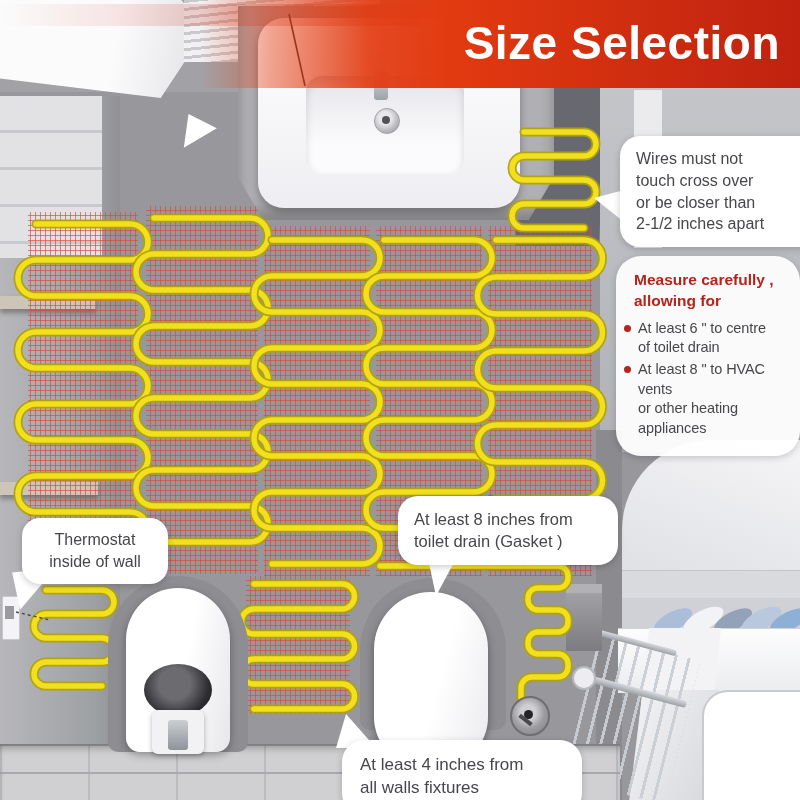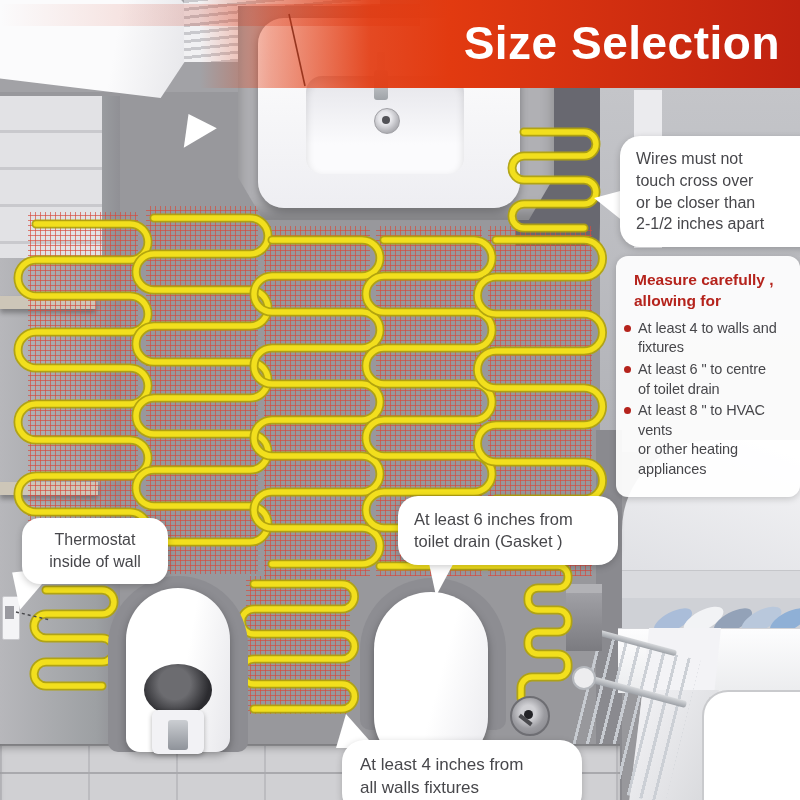--- a/index.html
+++ b/index.html
@@ -116,21 +116,21 @@
   #tail-walls{left:336px;top:714px;border-left:10px solid transparent;border-right:30px solid transparent;
     border-bottom:34px solid #fff;}
   #co-cover{left:2px;top:84px;width:196px;padding:13px 8px 13px 14px;font-size:15.5px;border-radius:18px;}
   #co-wires{left:620px;top:136px;width:176px;padding:12px 10px 12px 16px;font-size:16px;}
   #co-drain{left:398px;top:496px;width:196px;padding:12px 8px 12px 16px;font-size:16.5px;}
   #co-thermo{left:22px;top:518px;width:130px;padding:11px 8px;font-size:16px;text-align:center;border-radius:18px;}
   #co-walls{left:342px;top:740px;width:212px;padding:13px 10px 16px 18px;font-size:17px;border-radius:22px;}
 
   
   .panel{position:absolute;left:616px;top:256px;width:184px;box-sizing:border-box;
-    background:rgba(255,255,255,.93);border-radius:12px;padding:14px 6px 16px 8px;z-index:20;
+    background:rgba(255,255,255,.93);border-radius:25px;padding:14px 6px 16px 8px;z-index:20;
     box-shadow:0 2px 7px rgba(0,0,0,.18);}
   .panel-heading{color:var(--heading-red,#b5231c);font-weight:bold;font-size:15.5px;line-height:1.35;
     white-space:pre;margin:0 0 7px 10px;}
   .panel ul{list-style:none;margin:0;padding:0;}
   .panel li{display:flex;gap:7px;font-size:14.5px;line-height:1.35;color:var(--bubble-text,#47474b);
     white-space:pre;letter-spacing:-.1px;margin-bottom:2px;}
   .dot{flex:0 0 auto;width:7px;height:7px;border-radius:50%;background:var(--heading-red,#b5231c);margin-top:6px;}
 </style>
 </head>
 <body>
@@ -237,33 +237,31 @@
   <div class="tail" id="tail-cover"></div>
   <div class="tail" id="tail-wires"></div>
   <div class="tail" id="tail-drain"></div>
   <div class="tail" id="tail-thermo"></div>
   <div class="tail" id="tail-walls"></div>
 
   <div class="bubble" id="co-wires">Wires must not
 touch cross over
 or be closer than
 2-1/2 inches apart</div>
-  <div class="bubble" id="co-drain">At least 6 inches from
+  <div class="bubble" id="co-drain">At least 8 inches from
 toilet drain (Gasket )</div>
   <div class="bubble" id="co-thermo">Thermostat
 inside of wall</div>
   <div class="bubble" id="co-walls">At least 4 inches from
 all walls fixtures</div>
 
   <div class="panel">
     <p class="panel-heading">Measure carefully ,
 allowing for</p>
     <ul>
-      <li><span class="dot"></span><span>At least 4 to walls and
-fixtures</span></li>
       <li><span class="dot"></span><span>At least 6 " to centre
 of toilet drain</span></li>
       <li><span class="dot"></span><span>At least 8 " to HVAC
 vents
 or other heating
 appliances</span></li>
     </ul>
   </div>
 </div>
 

